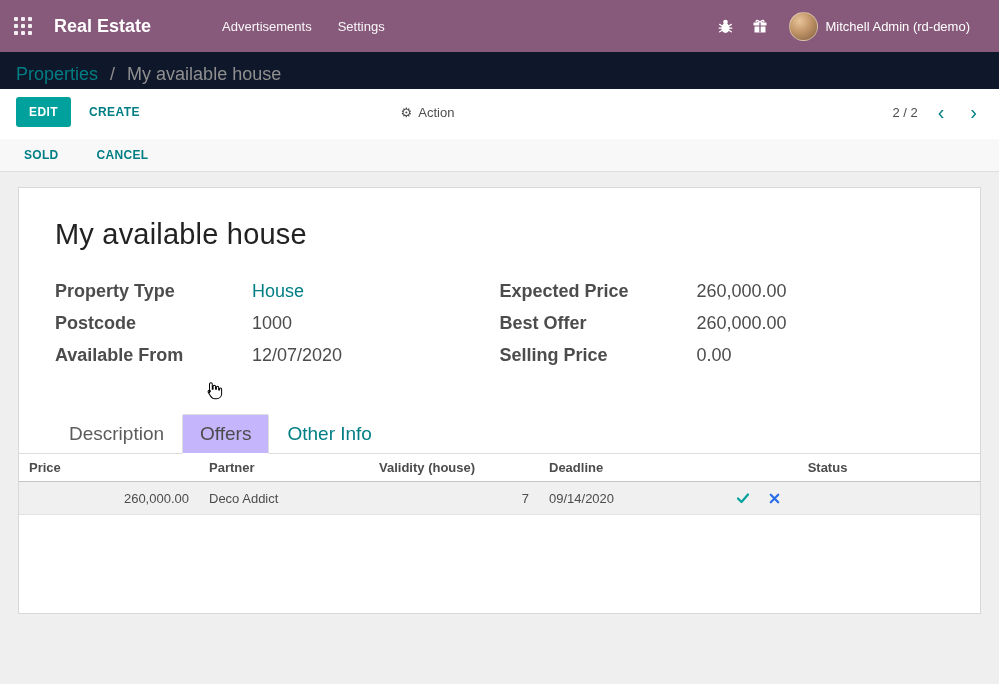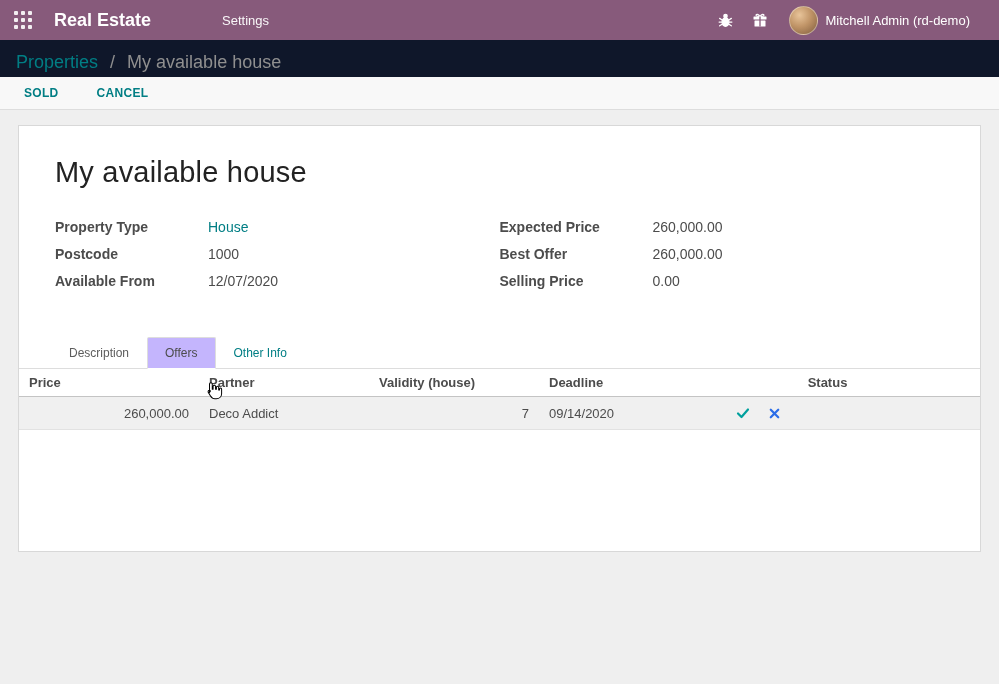--- a/index.html
+++ b/index.html
@@ -7,21 +7,21 @@
   body {
     font-family: "Liberation Sans", sans-serif;
     background: #efefef;
     overflow: hidden;
     color: #4c4c4c;
   }
   .screen { position: relative; width: 999px; height: 684px; display: flex; flex-direction: column; }
 
   
   .navbar {
-    height: 40px; background: #875A7B; color: #fff;
+    height: 52px; background: #875A7B; color: #fff;
     display: flex; align-items: center; padding: 0 14px; flex: 0 0 auto;
   }
   .apps-grid { width: 18px; height: 18px; display: grid; cursor: pointer;
     grid-template-columns: repeat(3, 4px); grid-template-rows: repeat(3, 4px); gap: 3px; }
   .apps-grid span { background: rgba(255,255,255,.9); border-radius: 1px; }
   .brand { font-size: 18px; font-weight: 700; margin-left: 22px; white-space: nowrap; }
   .nav-menu { display: flex; margin-left: 58px; }
   .nav-item { font-size: 13px; padding: 13px 13px; color: rgba(255,255,255,.95); cursor: pointer; }
   .nav-spacer { flex: 1; }
   .nav-icon-btn { padding: 6px 9px; cursor: pointer; display: flex; align-items: center; }
@@ -57,28 +57,28 @@
     font-size: 12px; font-weight: 700; letter-spacing: .3px; cursor: pointer; }
 
   
   .content { flex: 1; background: #efefef; padding: 15px 16px; overflow: hidden; }
   .sheet { background: #fff; border: 1px solid #d8d8d8; width: 963px; height: 427px; margin: 0 auto; }
   .sheet-pad { padding: 0 36px; }
   .sheet-title { font-size: 29px; font-weight: 400; color: #222; padding: 30px 36px 0; letter-spacing: .2px; }
 
   .field-groups { display: flex; margin-top: 30px; }
   .field-group { width: 446px; }
-  .field-row { display: flex; margin-bottom: 11px; font-size: 14px; align-items: baseline; }
+  .field-row { display: flex; margin-bottom: 11px; font-size: 18px; align-items: baseline; gap: 44px; }
   .field-label { width: 153px; flex: 0 0 153px; font-weight: 700; color: #4c4c4c; }
   .field-value { color: #4c4c4c; }
   .field-value.link { color: #017e84; cursor: pointer; }
 
   
   .tabs { display: flex; border-bottom: 1px solid #ddd; margin-top: 37px; padding-left: 32px; }
-  .tab { font-size: 12px; color: #5c5c5c; padding: 8px 17px; cursor: pointer; border: 1px solid transparent;
+  .tab { font-size: 19px; color: #5c5c5c; padding: 8px 17px; cursor: pointer; border: 1px solid transparent;
     margin-bottom: -1px; border-radius: 2px 2px 0 0; }
   .tab.active { background: #c4b5fd; border-color: #ddd #ddd #fff #ddd; color: #4c4c4c; }
   .tab.hovered { color: #017e84; }
 
   
   table.offers { width: 100%; border-collapse: collapse; font-size: 13px; }
   .offers th { font-weight: 700; color: #4c4c4c; padding: 6px 10px; border-bottom: 1px solid #c4c4c4;
     text-align: left; white-space: nowrap; }
   .offers td { padding: 7px 10px; color: #4c4c4c; }
   .offers tr.data-row { background: #f0f0f0; border-bottom: 1px solid #e2e2e2; cursor: pointer; }
@@ -102,20 +102,21 @@
         <span></span>
         <span></span>
         <span></span>
         <span></span>
         <span></span>
         <span></span>
         <span></span>
     </div>
     <div class="brand">Real Estate</div>
     <nav class="nav-menu">
+      <div class="nav-item">Advertisements</div>
       <div class="nav-item">Settings</div>
     </nav>
     <div class="nav-spacer"></div>
     <div class="nav-icon-btn">
       <svg width="17" height="17" viewBox="0 0 16 16" fill="none" stroke="#ffffff" stroke-width="1.2" stroke-linecap="round">
         <ellipse cx="8" cy="9.5" rx="3.2" ry="4" fill="#ffffff"></ellipse>
         <circle cx="8" cy="3.8" r="1.6" fill="#ffffff"></circle>
         <path d="M4.8 7.5 2.5 6 M4.6 9.5 H2 M4.8 11.5 2.5 13 M11.2 7.5 13.5 6 M11.4 9.5 H14 M11.2 11.5 13.5 13"></path>
       </svg>
     </div>
@@ -130,20 +131,35 @@
     <div class="avatar"></div>
     <div class="username">Mitchell Admin (rd-demo)</div>
   </header>
 
   <div class="breadcrumb-bar">
     <span class="crumb-link">Properties</span>
     <span class="crumb-sep">/</span>
     <span class="crumb-current">My available house</span>
   </div>
 
+  <div class="control-panel">
+    <div class="cp-left">
+      <button class="btn-edit">EDIT</button>
+      <button class="btn-create">CREATE</button>
+    </div>
+    <div class="cp-center">
+      <span class="gear">⚙</span>
+      <span>Action</span>
+    </div>
+    <div class="cp-right">
+      <span class="pager-text">2 / 2</span>
+      <span class="pager-btn">‹</span>
+      <span class="pager-btn">›</span>
+    </div>
+  </div>
 
   <div class="statusbar">
     <button class="status-btn">SOLD</button>
     <button class="status-btn">CANCEL</button>
   </div>
 
   <div class="content">
     <div class="sheet">
 
       <h1 class="sheet-title">My available house</h1>

